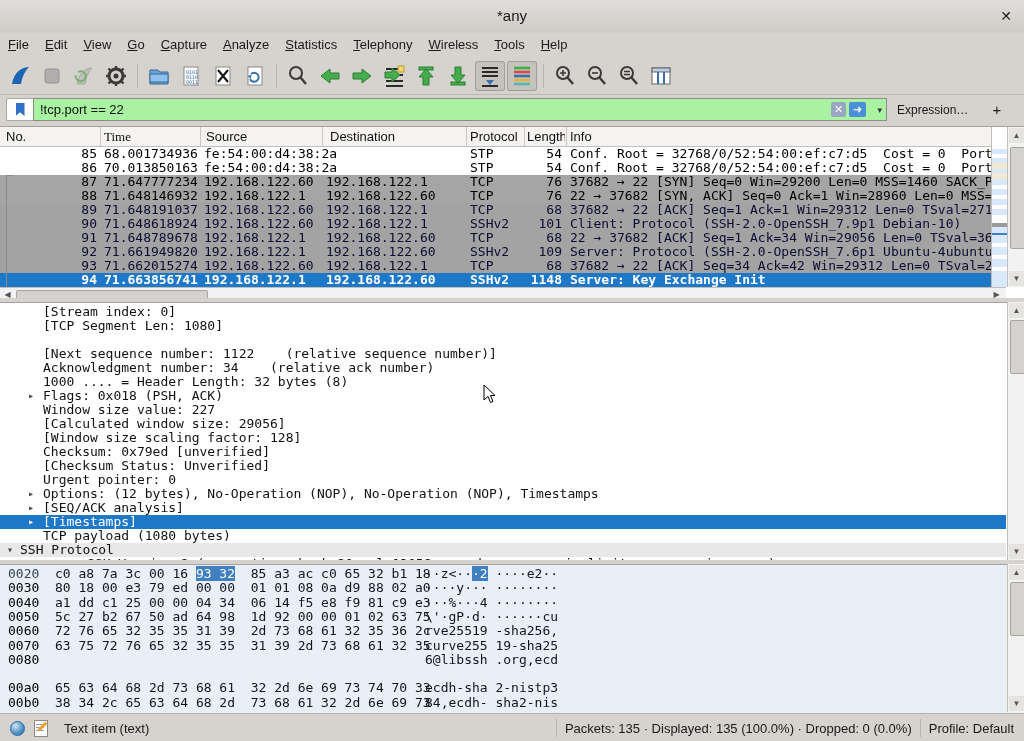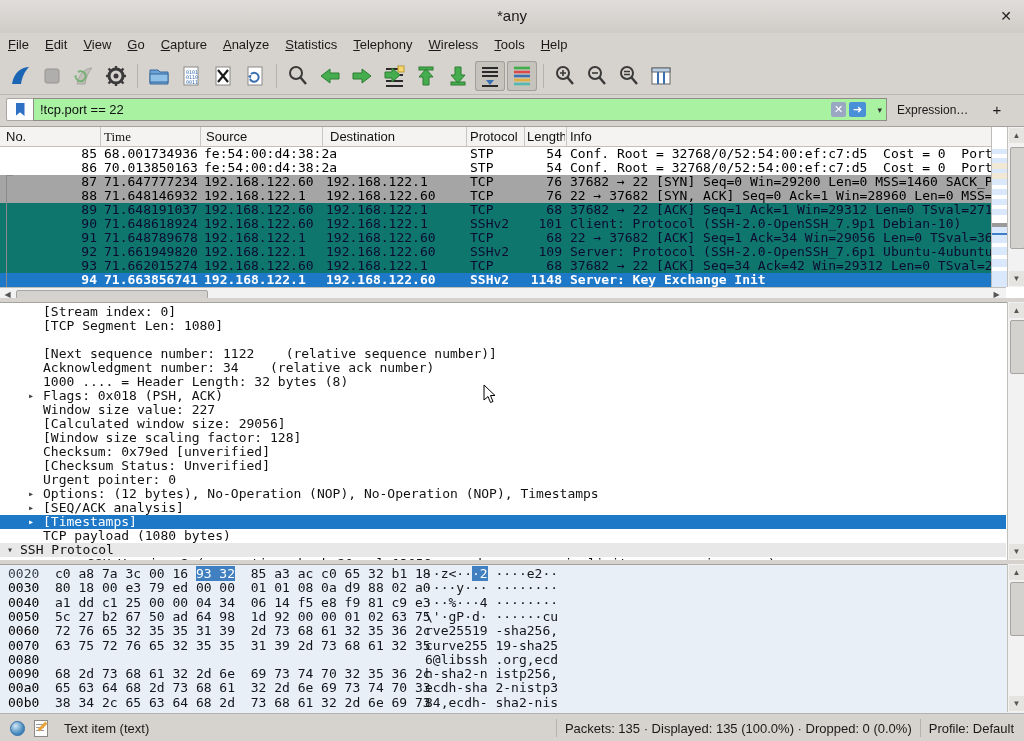--- a/index.html
+++ b/index.html
@@ -45,21 +45,21 @@
   #pl-header{position:absolute;left:0;top:0;width:1006px;height:19px;background:#f4f3f1;
     border-bottom:1px solid #c3c0bc;font-size:13px;color:#111;}
   .hcell{position:absolute;top:2px;white-space:nowrap;overflow:hidden;}
   .hsep{position:absolute;top:0;width:1px;height:19px;background:#c9c6c2;}
   #pl-rows{position:absolute;left:0;top:20px;width:991px;height:140px;overflow:hidden;
     font-family:"DejaVu Sans Mono","Liberation Mono",monospace;font-size:13px;}
   .prow{position:absolute;left:0;width:991px;height:14px;line-height:14px;white-space:pre;overflow:hidden;}
   .prow span{position:absolute;top:0;white-space:pre;}
   .prow.white{background:#fff;color:#000;}
   .prow.gray{background:#a5a5a5;color:#000;}
-  .prow.lavender{background:#0f766e;color:#0c0c30;}
+  .prow.lavender{background:#a3a3a3;color:#0c0c30;}
   .prow.selected{background:#1e78c8;color:#fff;font-weight:bold;}
   .c-no{left:0;width:97px;text-align:right;}
   .c-time{left:104px;} .c-src{left:204px;} .c-dst{left:326px;} .c-proto{left:470px;}
   .c-len{left:470px;width:92px;text-align:right;} .c-info{left:570px;}
   #conv-bracket{position:absolute;left:6px;top:48px;width:6px;height:112px;
     border-left:1px solid #8a8a8a;border-top:1px solid #8a8a8a;}
   
   #minimap{position:absolute;left:991px;top:0;width:15px;height:160px;background:#fff;border-left:1px solid #c0bdb9;}
   .mstripe{position:absolute;left:0;width:15px;}
   
@@ -397,21 +397,20 @@
   </div>
 
   <div id="hexpane">
       <div class="hxrow activeoff" style="top: 2px;"><span class="hxoff">0020</span><span class="hxbytes">c0 a8 7a 3c 00 16 <span class="hxhl">93 32</span>  85 a3 ac c0 65 32 b1 18</span><span class="hxascii">··z&lt;··<span class="hxhl">·2</span> ····e2··</span></div>
       <div class="hxrow" style="top: 16.3px;"><span class="hxoff">0030</span><span class="hxbytes">80 18 00 e3 79 ed 00 00  01 01 08 0a d9 88 02 a0</span><span class="hxascii">····y··· ········</span></div>
       <div class="hxrow" style="top: 30.6px;"><span class="hxoff">0040</span><span class="hxbytes">a1 dd c1 25 00 00 04 34  06 14 f5 e8 f9 81 c9 e3</span><span class="hxascii">···%···4 ········</span></div>
       <div class="hxrow" style="top: 44.9px;"><span class="hxoff">0050</span><span class="hxbytes">5c 27 b2 67 50 ad 64 98  1d 92 00 00 01 02 63 75</span><span class="hxascii">\'·gP·d· ······cu</span></div>
       <div class="hxrow" style="top: 59.2px;"><span class="hxoff">0060</span><span class="hxbytes">72 76 65 32 35 35 31 39  2d 73 68 61 32 35 36 2c</span><span class="hxascii">rve25519 -sha256,</span></div>
       <div class="hxrow" style="top: 73.5px;"><span class="hxoff">0070</span><span class="hxbytes">63 75 72 76 65 32 35 35  31 39 2d 73 68 61 32 35</span><span class="hxascii">curve255 19-sha25</span></div>
       <div class="hxrow" style="top: 87.8px;"><span class="hxoff">0080</span><span class="hxascii">6@libssh .org,ecd</span></div>
-      <div class="hxrow" style="top: 102.1px;"><span class="hxoff">0090</span><span class="hxbytes">68 2d 73 68 61 32 2d 6e  69 73 74 70 32 35 36 2c</span><span class="hxascii">h-sha2-n istp256,</span></div>
       <div class="hxrow" style="top: 116.4px;"><span class="hxoff">00a0</span><span class="hxbytes">65 63 64 68 2d 73 68 61  32 2d 6e 69 73 74 70 33</span><span class="hxascii">ecdh-sha 2-nistp3</span></div>
       <div class="hxrow" style="top: 130.7px;"><span class="hxoff">00b0</span><span class="hxbytes">38 34 2c 65 63 64 68 2d  73 68 61 32 2d 6e 69 73</span><span class="hxascii">84,ecdh- sha2-nis</span></div>
     </div>
   <div class="vscroll" style="left:1007px;top:564px;height:148px;">
     <div class="sb-btn" style="top:1px;">▲</div>
     <div class="sb-thumb" style="top:18px;height:52px;"></div>
     <div class="sb-btn" style="top:132px;">▼</div>
   </div>
 
   <div id="statusbar">

